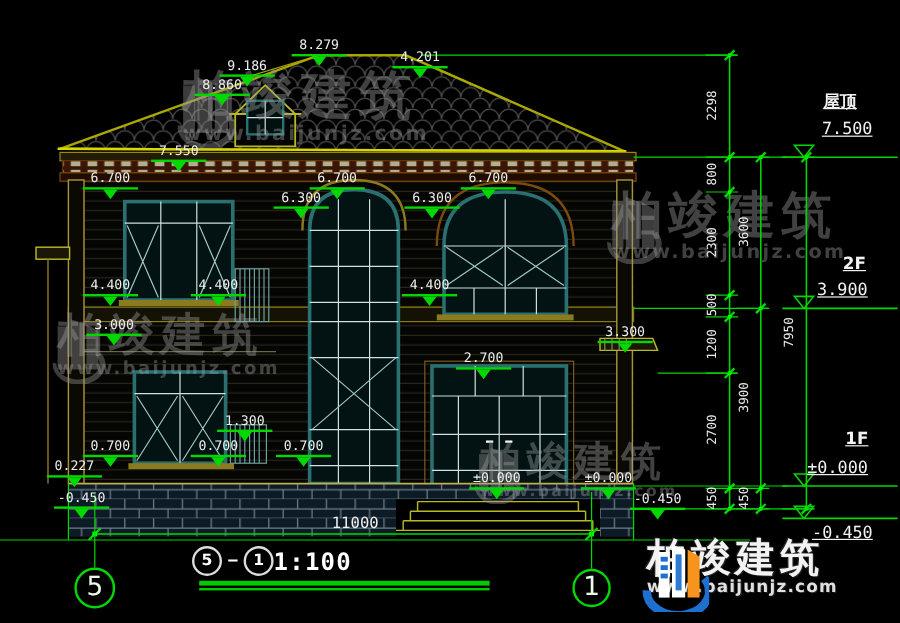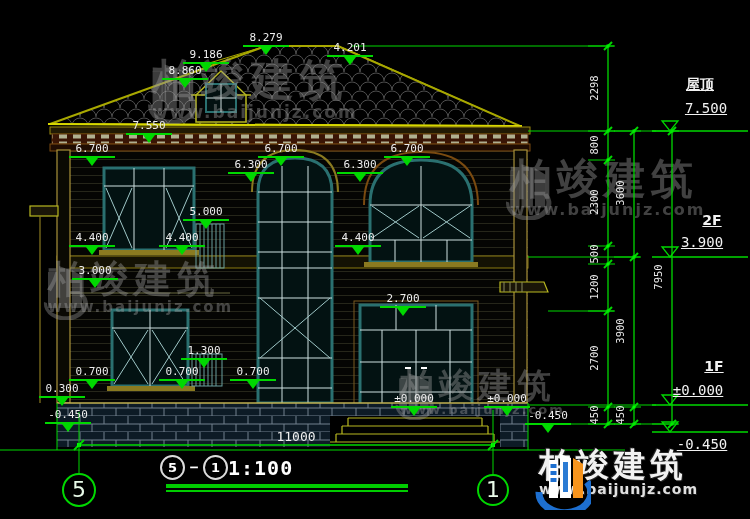--- a/index.html
+++ b/index.html
@@ -311,31 +311,31 @@
   <div class="mk" style="left: 231px; top: 32px;"><span>8.279</span><div class="mline"></div><div class="mtri"></div></div>
       <div class="mk" style="left: 315px; top: 42px;"><span>4.201</span><div class="mline"></div><div class="mtri"></div></div>
       <div class="mk" style="left: 171px; top: 49px; text-align: center;"><span>9.186</span><div class="mline"></div><div class="mtri"></div></div>
       <div class="mk" style="left: 150px; top: 65px;"><span>8.860</span><div class="mline"></div><div class="mtri"></div></div>
       <div class="mk" style="left: 114px; top: 110px; margin-top: 10px;"><span>7.550</span><div class="mline"></div><div class="mtri"></div></div>
       <div class="mk" style="left: 57px; top: 143px;"><span>6.700</span><div class="mline"></div><div class="mtri"></div></div>
       <div class="mk" style="left: 246px; top: 143px;"><span>6.700</span><div class="mline"></div><div class="mtri"></div></div>
       <div class="mk" style="left: 372px; top: 143px;"><span>6.700</span><div class="mline"></div><div class="mtri"></div></div>
       <div class="mk" style="left: 216px; top: 159px;"><span>6.300</span><div class="mline"></div><div class="mtri"></div></div>
       <div class="mk" style="left: 325px; top: 159px;"><span>6.300</span><div class="mline"></div><div class="mtri"></div></div>
-      <div class="mk" style="left: 171px; top: 206px;"><span>5.000</span><div class="mline"></div><div class="mtri"></div></div>
       <div class="mk" style="left: 57px; top: 232px;"><span>4.400</span><div class="mline"></div><div class="mtri"></div></div>
       <div class="mk" style="left: 147px; top: 232px;"><span>4.400</span><div class="mline"></div><div class="mtri"></div></div>
       <div class="mk" style="left: 323px; top: 232px;"><span>4.400</span><div class="mline"></div><div class="mtri"></div></div>
+      <div class="mk" style="left: 486px; top: 271px;"><span>3.300</span><div class="mline"></div><div class="mtri"></div></div>
       <div class="mk" style="left: 60px; top: 265px;"><span>3.000</span><div class="mline"></div><div class="mtri"></div></div>
       <div class="mk" style="left: 368px; top: 293px;"><span>2.700</span><div class="mline"></div><div class="mtri"></div></div>
       <div class="mk" style="left: 169px; top: 345px;"><span>1.300</span><div class="mline"></div><div class="mtri"></div></div>
       <div class="mk" style="left: 57px; top: 366px;"><span>0.700</span><div class="mline"></div><div class="mtri"></div></div>
       <div class="mk" style="left: 147px; top: 366px;"><span>0.700</span><div class="mline"></div><div class="mtri"></div></div>
       <div class="mk" style="left: 218px; top: 366px;"><span>0.700</span><div class="mline"></div><div class="mtri"></div></div>
-      <div class="mk" style="left: 27px; top: 383px;"><span>0.300</span><div class="mline"></div><div class="mtri"></div></div>
+      <div class="mk" style="left: 27px; top: 383px;"><span>0.227</span><div class="mline"></div><div class="mtri"></div></div>
       <div class="mk" style="left: 33px; top: 409px;"><span>-0.450</span><div class="mline"></div><div class="mtri"></div></div>
       <div class="mk" style="left: 379px; top: 393px;"><span>±0.000</span><div class="mline"></div><div class="mtri"></div></div>
       <div class="mk" style="left: 472px; top: 393px;"><span>±0.000</span><div class="mline"></div><div class="mtri"></div></div>
       <div class="mk" style="left: 513px; top: 410px;"><span>-0.450</span><div class="mline"></div><div class="mtri"></div></div>
       <div class="vnum" style="left: 562px; top: 81.5px;">2298</div>
       <div class="vnum" style="left: 562px; top: 138.5px;">800</div>
       <div class="vnum" style="left: 562px; top: 196px;">2300</div>
       <div class="vnum" style="left: 562px; top: 248px;">500</div>
       <div class="vnum" style="left: 562px; top: 280.5px;">1200</div>
       <div class="vnum" style="left: 562px; top: 352px;">2700</div>

